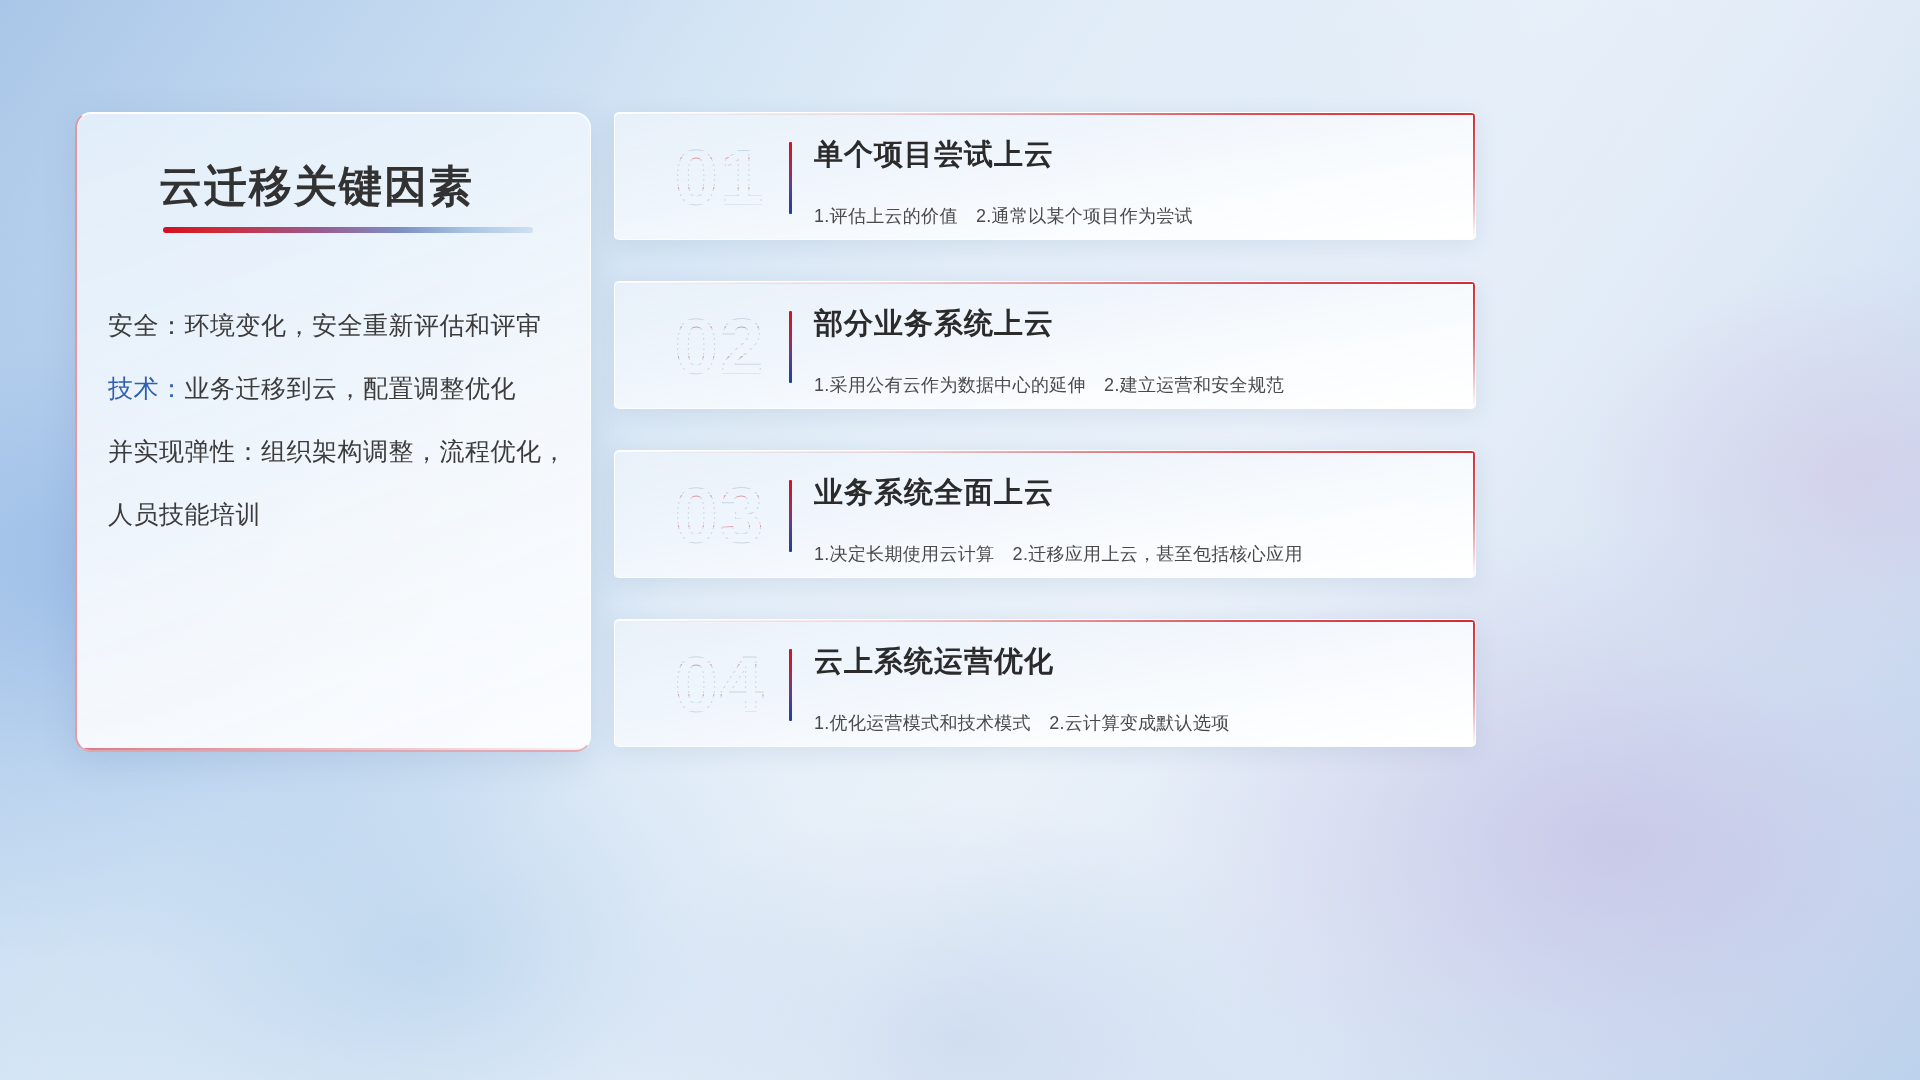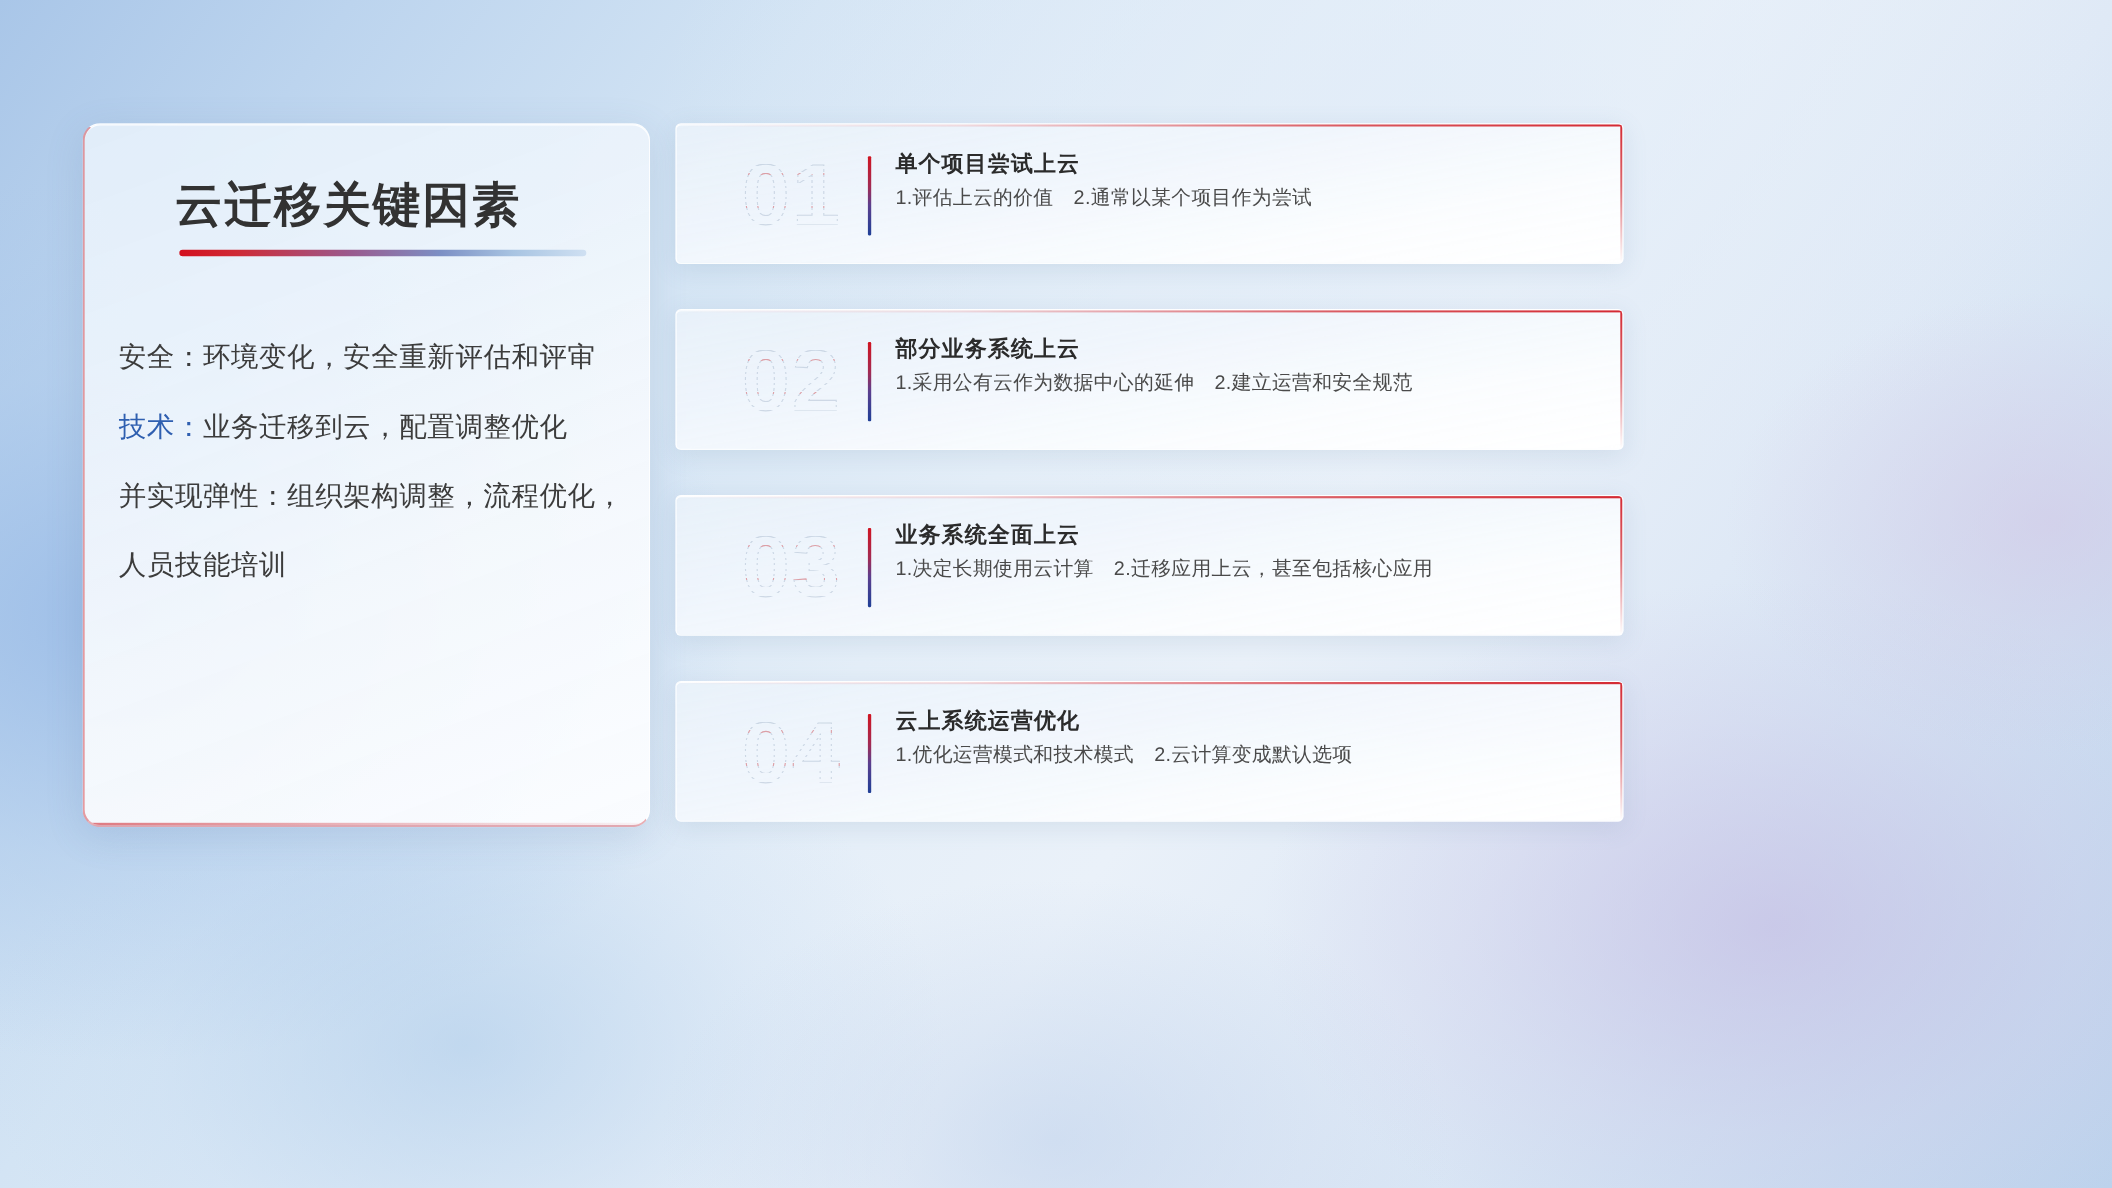--- a/index.html
+++ b/index.html
@@ -143,25 +143,25 @@
        rgba(0,0,0,0) 30px, rgba(0,0,0,0) 58px, #000 58px, #000 60px,
        rgba(0,0,0,0) 60px, rgba(0,0,0,0) 96px);
   }
   .card-divider {
     position:absolute; left:174px; top:29px;
     width:3px; height:72px; border-radius:1px;
     background:linear-gradient(180deg,#d01421 0%, #a32a52 38%, #5b3f8e 62%, #1f3f96 100%);
   }
   .card-body { position:absolute; left:199px; top:24px; right:24px; }
   .card-heading {
-    font-size:20px; font-weight:bold; color:#2b2b2b;
+    font-size:29px; font-weight:bold; color:#2b2b2b;
     letter-spacing:1px; line-height:1.2; white-space:nowrap;
   }
   .card-desc {
-    margin-top:6px;
+    margin-top:32px;
     font-size:18px; color:#4a4a4a;
     letter-spacing:.3px; white-space:nowrap;
   }
 </style>
 </head>
 <body>
 
 <div id="bg">
   <div class="bg-layer bg-base"></div>
   <div class="bg-layer bg-glow-d"></div>

